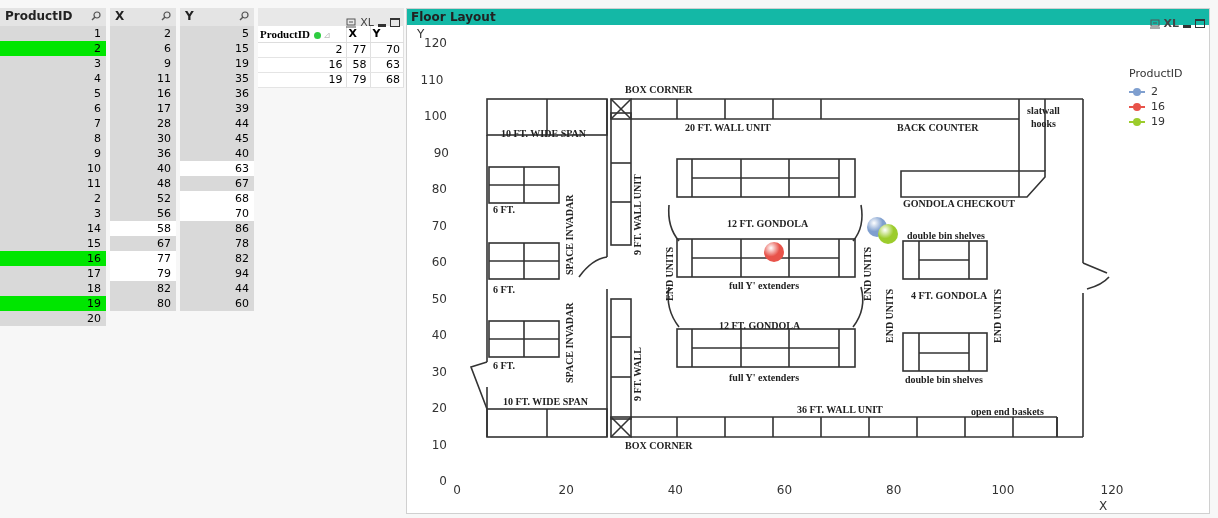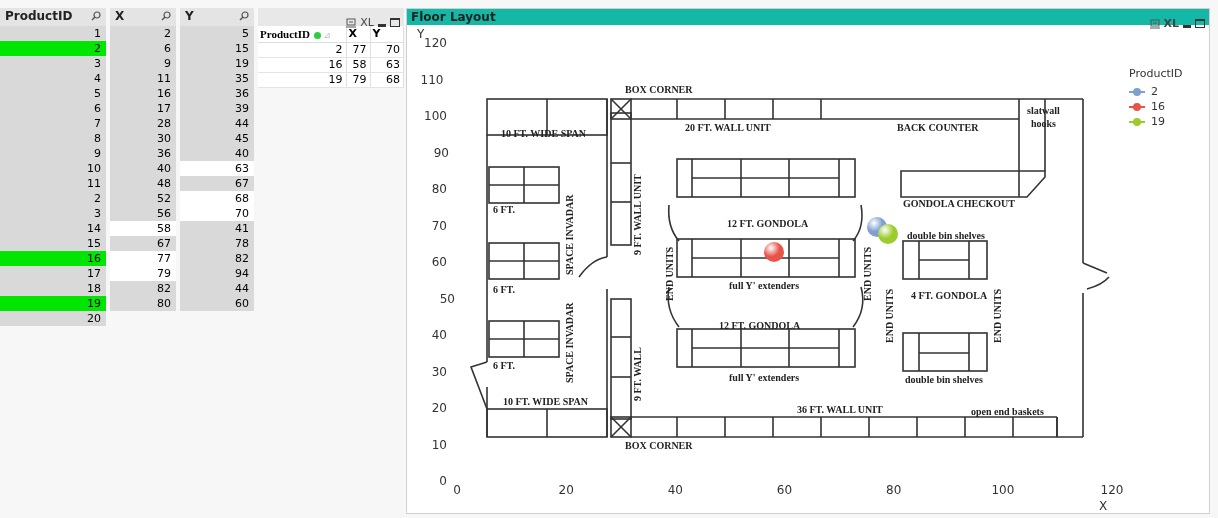--- a/index.html
+++ b/index.html
@@ -141,21 +141,21 @@
       <div class="lb-row excluded">35</div>
       <div class="lb-row excluded">36</div>
       <div class="lb-row excluded">39</div>
       <div class="lb-row excluded">44</div>
       <div class="lb-row excluded">45</div>
       <div class="lb-row excluded">40</div>
       <div class="lb-row possible">63</div>
       <div class="lb-row excluded">67</div>
       <div class="lb-row possible">68</div>
       <div class="lb-row possible">70</div>
-      <div class="lb-row excluded">41</div>
+      <div class="lb-row excluded">86</div>
       <div class="lb-row excluded">78</div>
       <div class="lb-row excluded">82</div>
       <div class="lb-row excluded">94</div>
       <div class="lb-row excluded">44</div>
       <div class="lb-row excluded">60</div>
     </div>
 </div>
 
 <div class="tablebox">
   <div class="tb-caption">
@@ -217,21 +217,21 @@
 
     <span class="axis-label" style="left:10px; top:0px;">Y</span>
     <span class="axis-label" style="left:692px; top:472px;">X</span>
 
     <div id="yticks">
         <span class="ytick" style="left: 10px; top: 447px;">0</span>
         <span class="ytick" style="left: 10px; top: 410.5px;">10</span>
         <span class="ytick" style="left: 10px; top: 374px;">20</span>
         <span class="ytick" style="left: 10px; top: 337.5px;">30</span>
         <span class="ytick" style="left: 10px; top: 301px;">40</span>
-        <span class="ytick" style="left: 18px; top: 264.5px;">50</span>
+        <span class="ytick" style="left: 10px; top: 264.5px;">50</span>
         <span class="ytick" style="left: 10px; top: 228px;">60</span>
         <span class="ytick" style="left: 10px; top: 191.5px;">70</span>
         <span class="ytick" style="left: 10px; top: 155px;">80</span>
         <span class="ytick" style="left: 12px; top: 118.5px;">90</span>
         <span class="ytick" style="left: 10px; top: 82px;">100</span>
         <span class="ytick" style="left: 10px; top: 45.5px; text-align: center;">110</span>
         <span class="ytick" style="left: 10px; top: 9px;">120</span>
       </div>
     <div id="xticks">
         <span class="xtick" style="left: 35px; top: 456px;">0</span>

